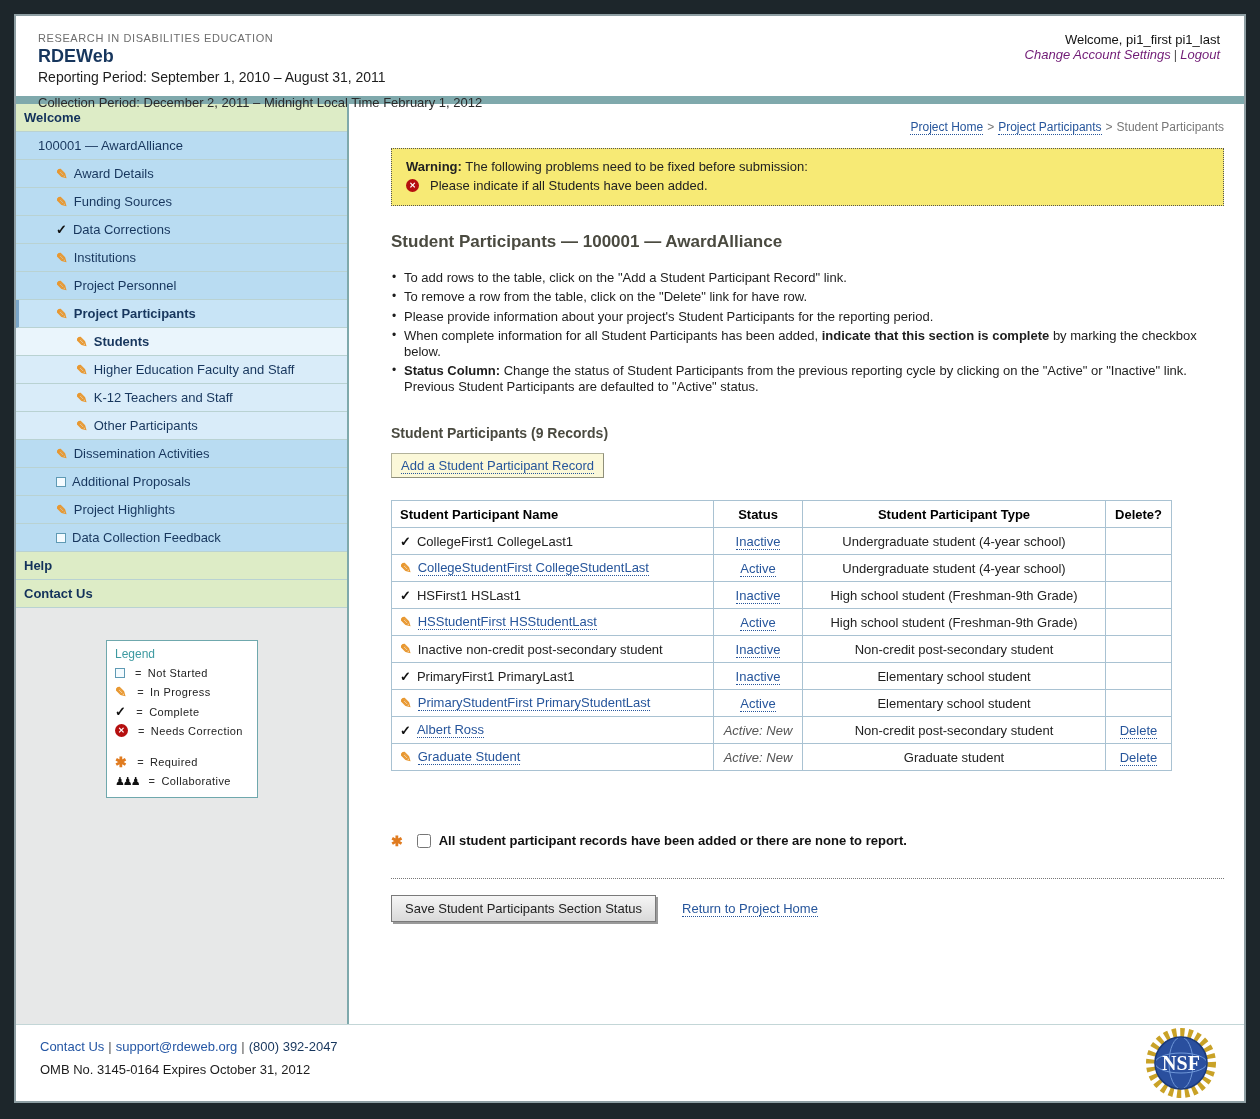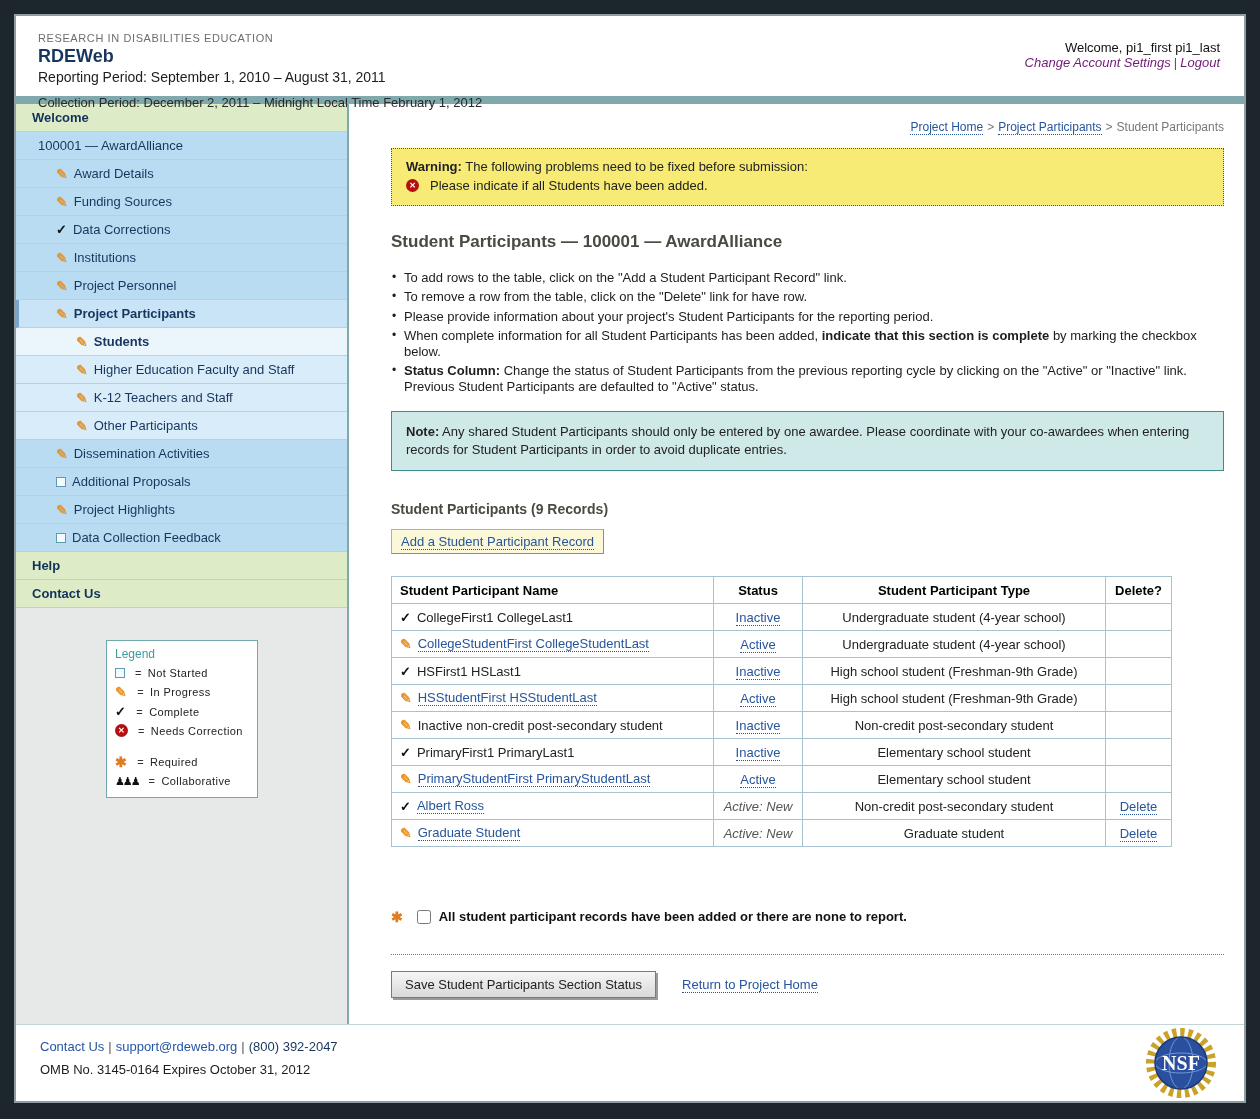--- a/index.html
+++ b/index.html
@@ -16,36 +16,36 @@
     background:#fff;
     border:2px solid #8e9ea3;
     display:flex; flex-direction:column;
   }
   
   .header { position:relative; padding:16px 22px 17px 22px; height:80px; flex:0 0 auto; }
   .eyebrow { font-size:11px; color:#6d6d6d; letter-spacing:.6px; }
   .appname { font-size:18px; font-weight:bold; color:#17365d; margin-top:2px; }
   .rep-period { font-size:14px; color:#1d1d1d; margin-top:2px; }
   .col-period { font-size:13px; color:#2a2a2a; margin-top:10px; }
-  .header-right { position:absolute; top:24px; right:24px; text-align:right; font-size:13px; }
+  .header-right { position:absolute; top:16px; right:24px; text-align:right; font-size:13px; }
   .header-right .welcome { color:#111; }
   .header-right a { color:#701a75; text-decoration:none;font-style:italic; }
   .header-right .sep { color:#555; padding:0 3px; }
   
   .body-wrap { display:flex; border-top:8px solid #7fa9ac; flex:1 1 auto; min-height:0; }
   .sidebar {
     width:333px; flex:0 0 333px;
     background:#e7e8e8;
     border-right:2px solid #7fa9ac;
   }
   .nav-item {
     height:28px; display:flex; align-items:center;
     font-size:13px; color:#17365d; cursor:pointer;
     border-bottom:1px solid #b9d2d2;
-    padding-left:16px;
+    padding-left:8px;
   }
   .nav-item.green { background:#ddecc6; font-weight:bold; color:#12315a; }
   .nav-item.blue { background:#b9dcf2; padding-left:22px; }
   .nav-item.blue.lvl2 { padding-left:40px; }
   .nav-item.blue-active { background:#c8e4f6; padding-left:37px; border-left:3px solid #7aa5c8; font-weight:bold; }
   .nav-item.sub { background:#d9ecf9; padding-left:60px; }
   .nav-item.sub-active { background:#eaf5fc; padding-left:60px; font-weight:bold; }
   .ic { display:inline-block; margin-right:6px; }
   .ic-pencil { color:#e8972f; font-weight:bold; font-size:14px; line-height:1; }
   .ic-check { color:#111; font-weight:bold; font-size:13px; line-height:1; }
@@ -258,23 +258,20 @@
       <div class="page-title">Student Participants — 100001 — AwardAlliance</div>
 
       <ul class="bullets">
           <li><span>To add rows to the table, click on the "Add a Student Participant Record" link.</span></li>
           <li><span>To remove a row from the table, click on the "Delete" link for have row.</span></li>
           <li><span>Please provide information about your project's Student Participants for the reporting period.</span></li>
           <li><span>When complete information for all Student Participants has been added, </span><b>indicate that this section is complete</b><span> by marking the checkbox below.</span></li>
           <li><b>Status Column:</b><span> Change the status of Student Participants from the previous reporting cycle by clicking on the "Active" or "Inactive" link. Previous Student Participants are defaulted to "Active" status.</span></li>
         </ul>
 
-      <div class="note-box">
-        <b>Note:</b><span> Any shared Student Participants should only be entered by one awardee. Please coordinate with your co-awardees when entering records for Student Participants in order to avoid duplicate entries.</span>
-      </div>
 
       <div class="records-header">Student Participants (9 Records)</div>
 
       <div class="add-btn">
         <a href="#" class="dlink">Add a Student Participant Record</a>
       </div>
 
       <table class="records-table">
         <colgroup>
           <col style="width:322px">

